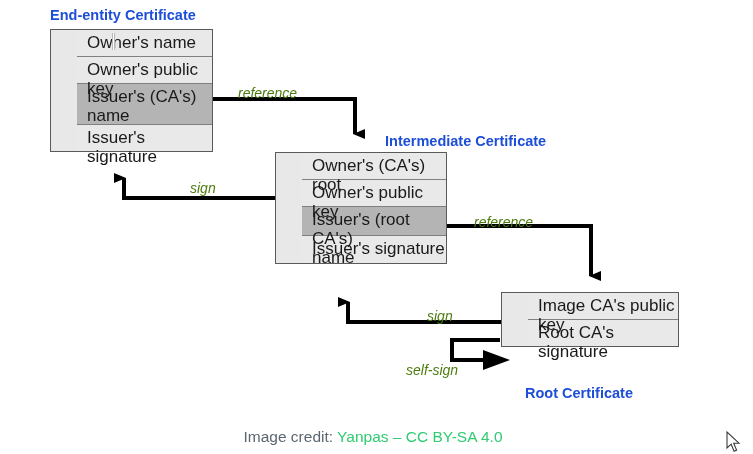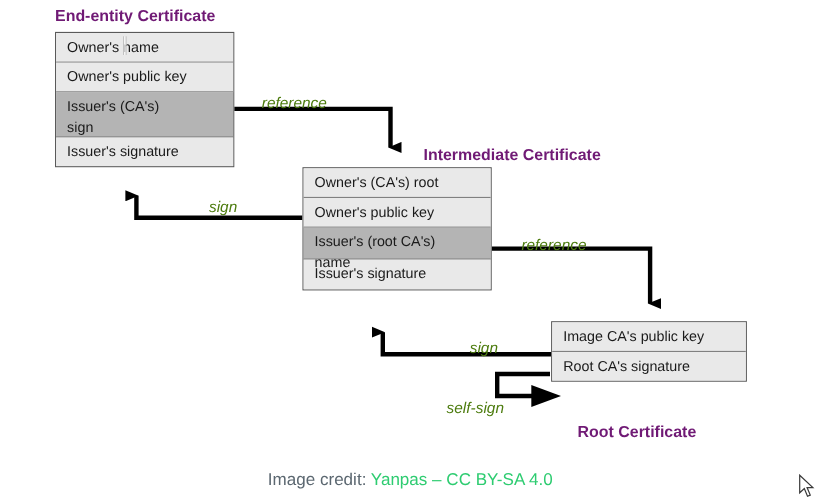--- a/index.html
+++ b/index.html
@@ -38,40 +38,41 @@
     position: absolute;
     z-index: 3;
     border: 1px solid #5a5a5a;
     box-sizing: border-box;
     background: #e8e8e8;
   }
   .cert-row {
     box-sizing: border-box;
     border-bottom: 1px solid #808080;
     padding: 3px 0 4px 10px;
-    font-size: 13px;
+    font-size: 17px;
     line-height: 19px;
     color: #1a1a1a;
     background: #e9e9e9;
     white-space: pre-line;
+    margin-left: 26px;
   }
   .cert-row:last-child {
     border-bottom: none;
   }
   .cert-row.issuer-name {
     background: #b4b4b4;
   }
 
   
   .cert-title {
     position: absolute;
     z-index: 4;
     font-size: 14.5px;
     font-weight: bold;
-    color: #701a75;
+    color: #1d4ed8;
     white-space: nowrap;
   }
 
   
   .rel-label {
     position: absolute;
     z-index: 4;
     font-size: 14px;
     font-style: italic;
     color: #4d7c0f;
@@ -155,21 +156,21 @@
       <path d="M 483 350 L 510 360 L 483 370 Z" fill="#000000"></path>
     </g>
   </svg>
 
   <div class="cert-title" style="left:50px; top:7px;">End-entity Certificate</div>
 
   <div class="cert-box" id="box-end-entity" style="left:50px; top:29px; width:163px;">
     <div class="cert-row" style="height:27px;">Owner's name</div>
     <div class="cert-row" style="height:27px;">Owner's public key</div>
     <div class="cert-row issuer-name" style="height:41px;">Issuer's (CA's)
-sign</div>
+name</div>
     <div class="cert-row" style="height:26px;">Issuer's signature</div>
   </div>
 
   <div id="text-caret"></div>
 
   <div class="cert-title" style="left:385px; top:133px;">Intermediate Certificate</div>
 
   <div class="cert-box" id="box-intermediate" style="left:275px; top:152px; width:172px;">
     <div class="cert-row" style="height:27px;">Owner's (CA's) root</div>
     <div class="cert-row" style="height:27px;">Owner's public key</div>

